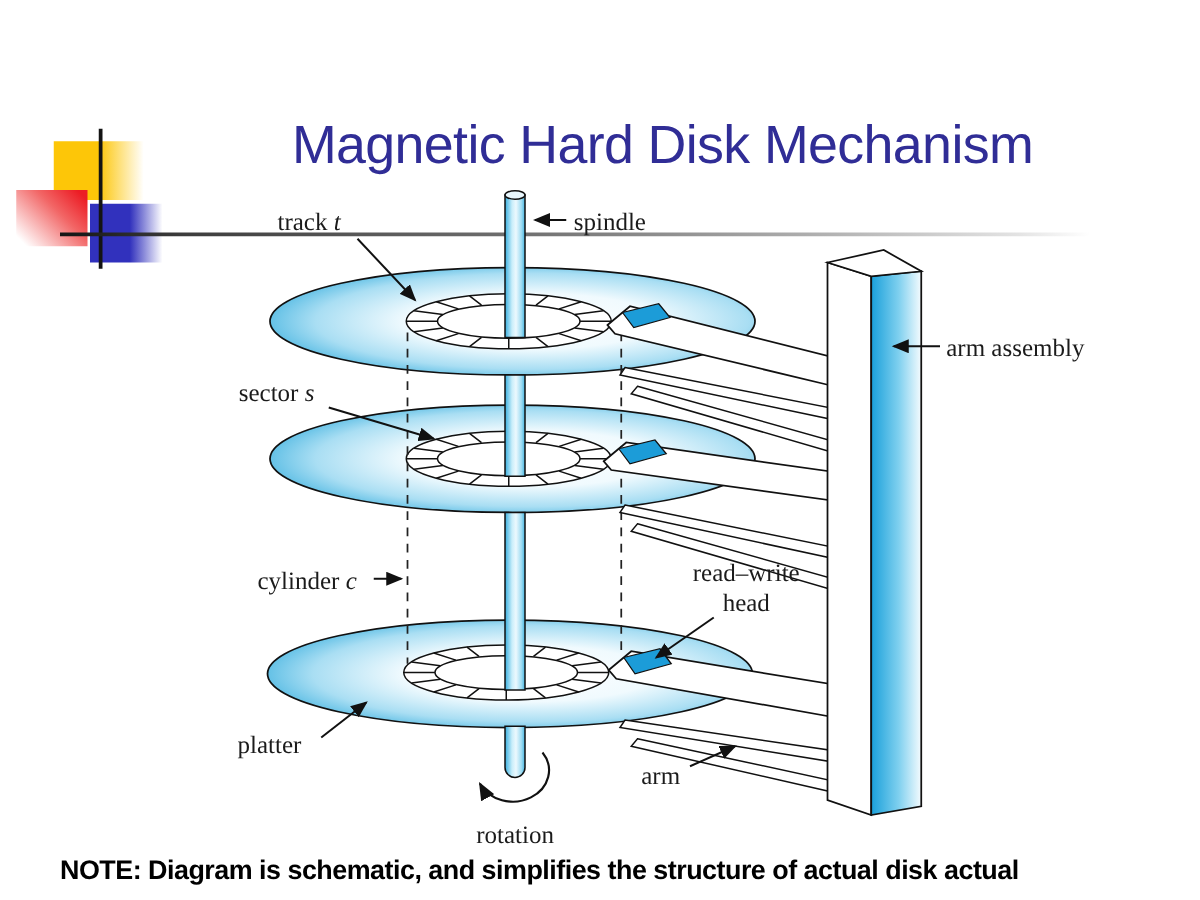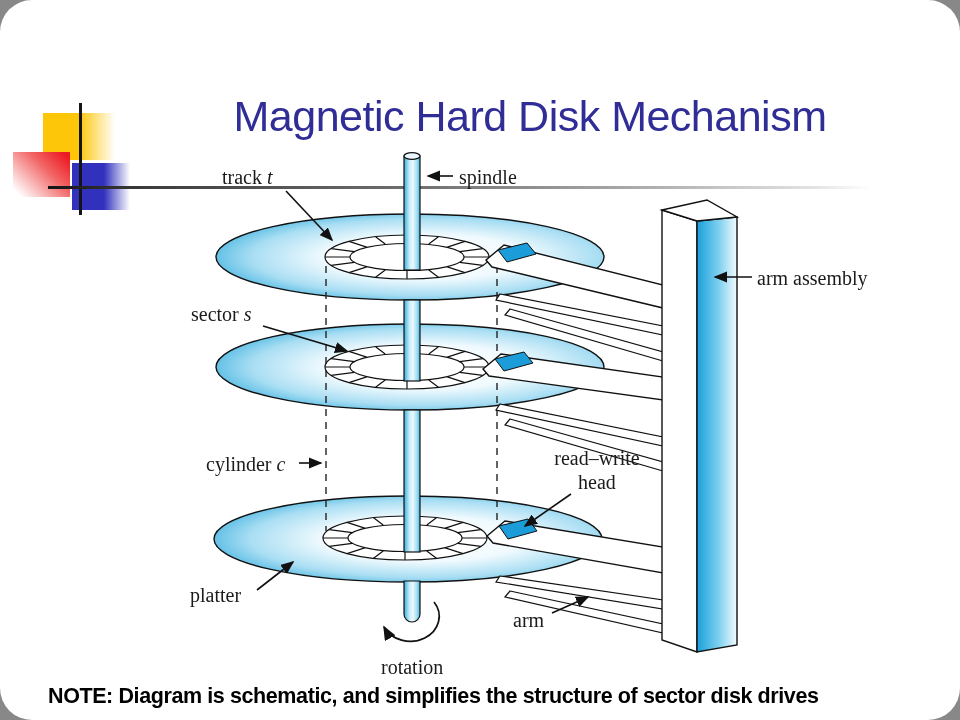--- a/index.html
+++ b/index.html
@@ -1,17 +1,17 @@
 <!DOCTYPE html>
 <html><head>
 <meta charset="utf-8">
 <style>
   html,body{margin:0;padding:0;background:#888;}
   .slide{position:relative;width:960px;height:720px;background:#ffffff;overflow:hidden;
-         font-family:"Liberation Sans",sans-serif;border-radius:32px;}
+         font-family:"Liberation Sans",sans-serif;}
   .abs{position:absolute;}
   
   .sq-yellow{left:43px;top:113px;width:72px;height:47px;
     background:linear-gradient(to right,#fdc608 0%,#fdc608 50%,rgba(255,255,255,0) 100%);}
   .sq-red{left:13px;top:152px;width:57px;height:45px;
     background:linear-gradient(225deg,#ec1c24 8%,#f26666 40%,rgba(255,255,255,0) 92%);}
   .sq-blue{left:72px;top:163px;width:58px;height:47px;
     background:linear-gradient(to right,#3131bd 0%,#3131bd 55%,rgba(255,255,255,0) 100%);}
   .vline{left:79px;top:103px;width:3px;height:112px;background:#141414;}
   .hrule{left:48px;top:186px;width:824px;height:3px;
@@ -137,14 +137,14 @@
     <text class="lbl" x="191" y="321"><tspan>sector</tspan><tspan class="var" dx="5">s</tspan></text>
     <text class="lbl" x="757" y="285">arm assembly</text>
     <text class="lbl" x="206" y="471"><tspan>cylinder</tspan><tspan class="var" dx="5">c</tspan></text>
     <text class="lbl" x="597" y="465" text-anchor="middle">read–write</text>
     <text class="lbl" x="597" y="489" text-anchor="middle">head</text>
     <text class="lbl" x="190" y="602">platter</text>
     <text class="lbl" x="513" y="627">arm</text>
     <text class="lbl" x="381" y="674">rotation</text>
   </svg>
 
-  <div class="abs note">NOTE: Diagram is schematic, and simplifies the structure of sector disk drives</div>
+  <div class="abs note">NOTE: Diagram is schematic, and simplifies the structure of actual disk actual</div>
 </div>
 
 </body></html>

